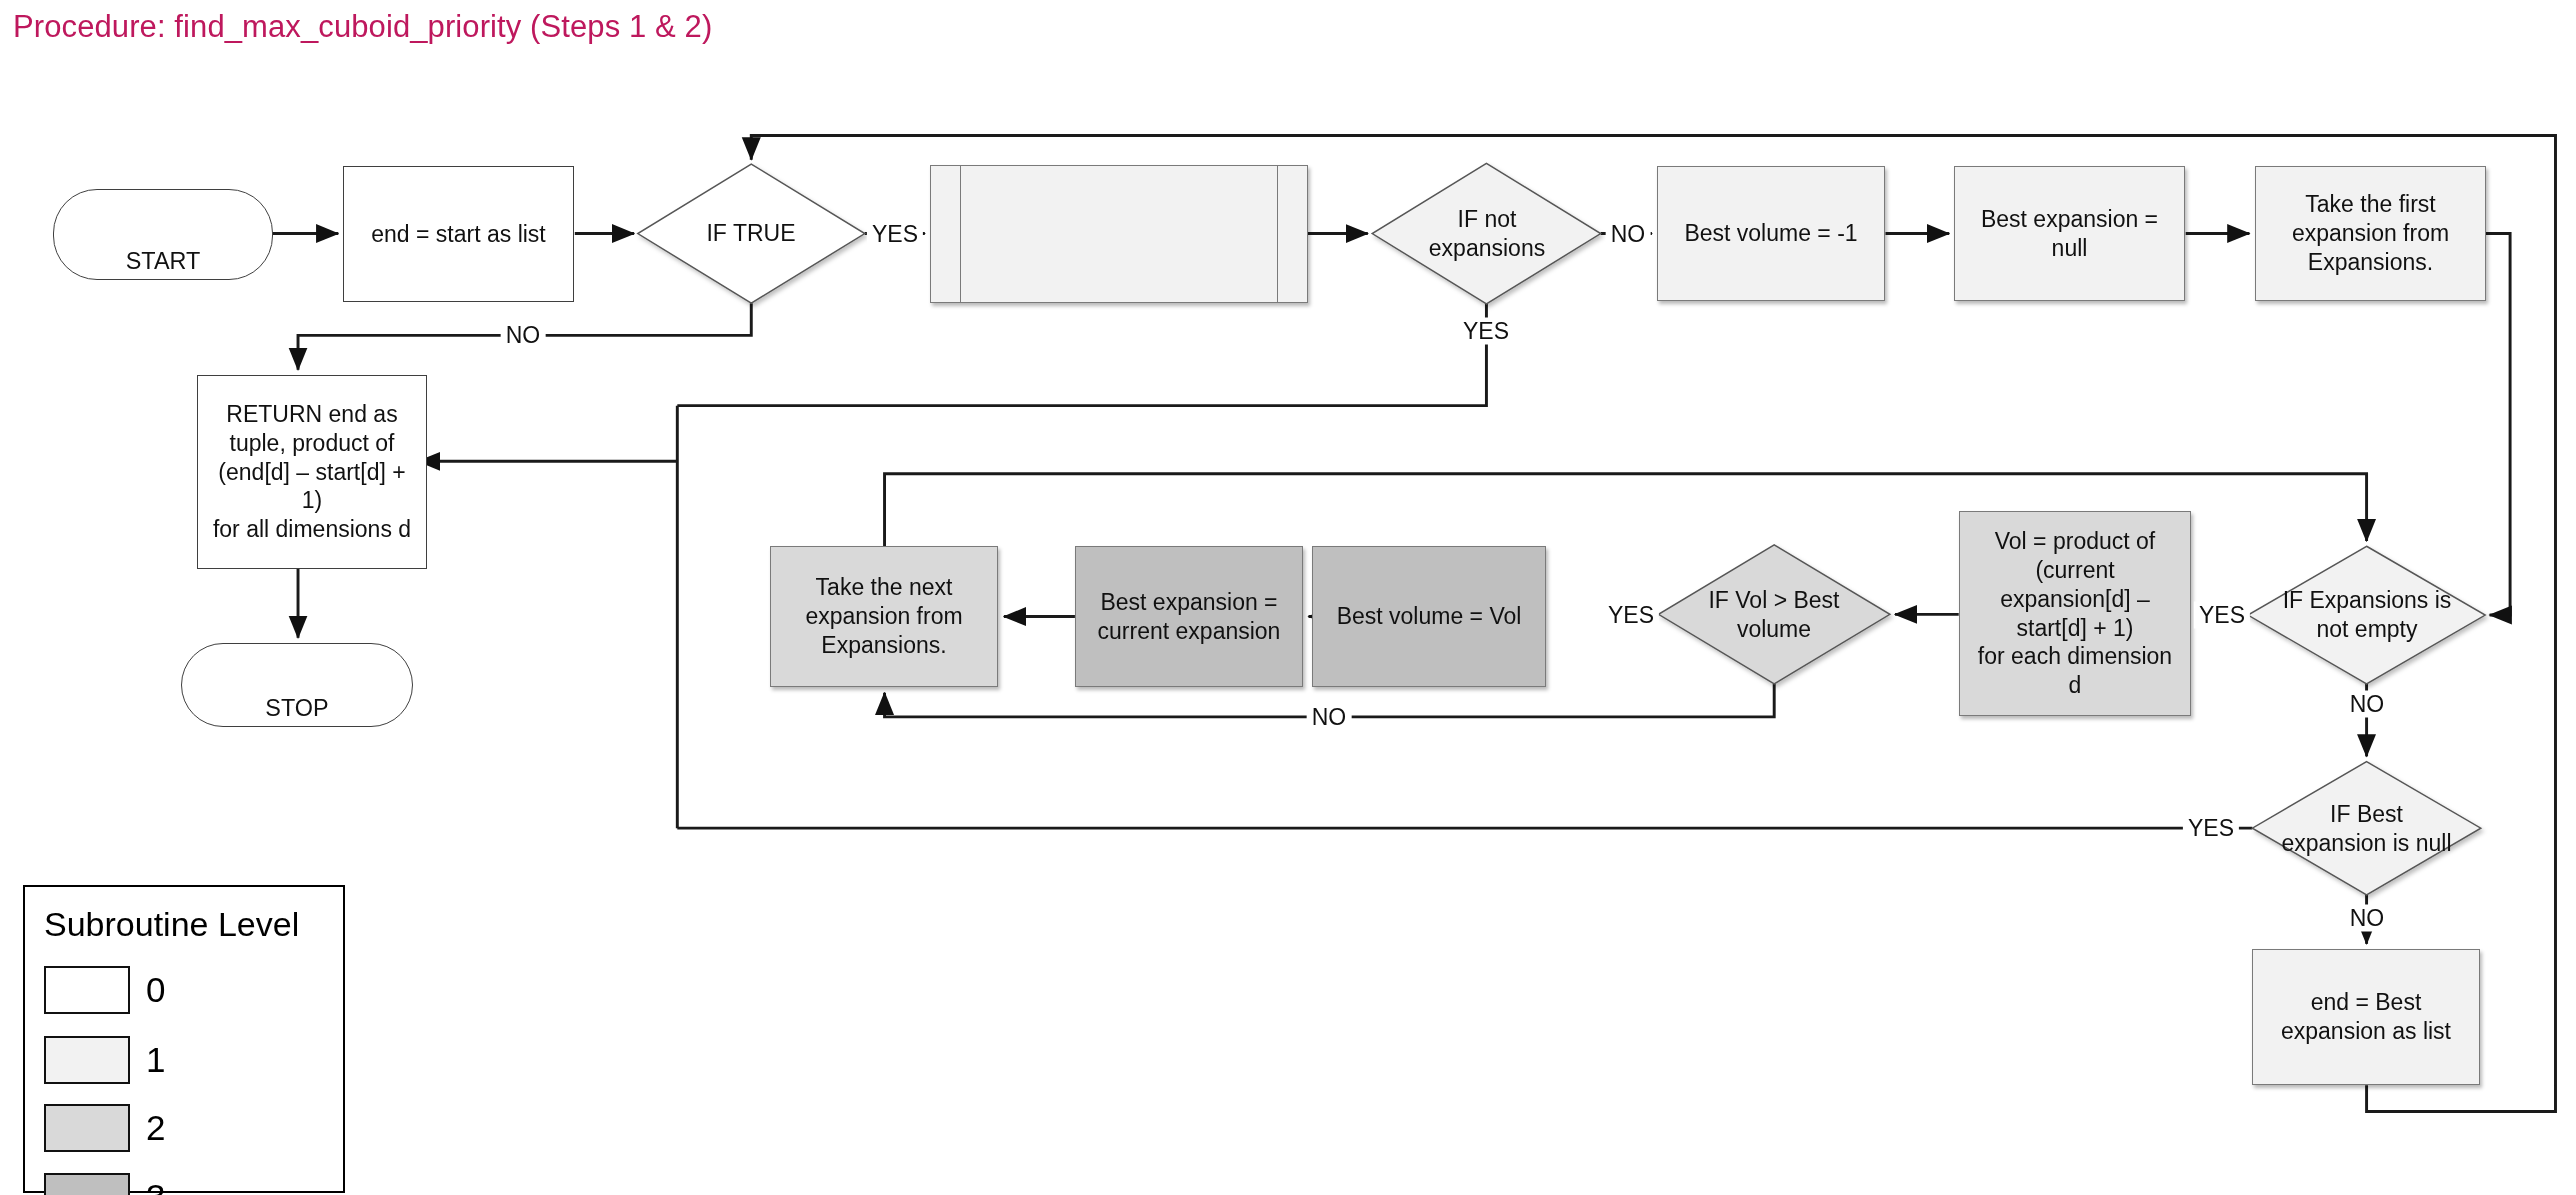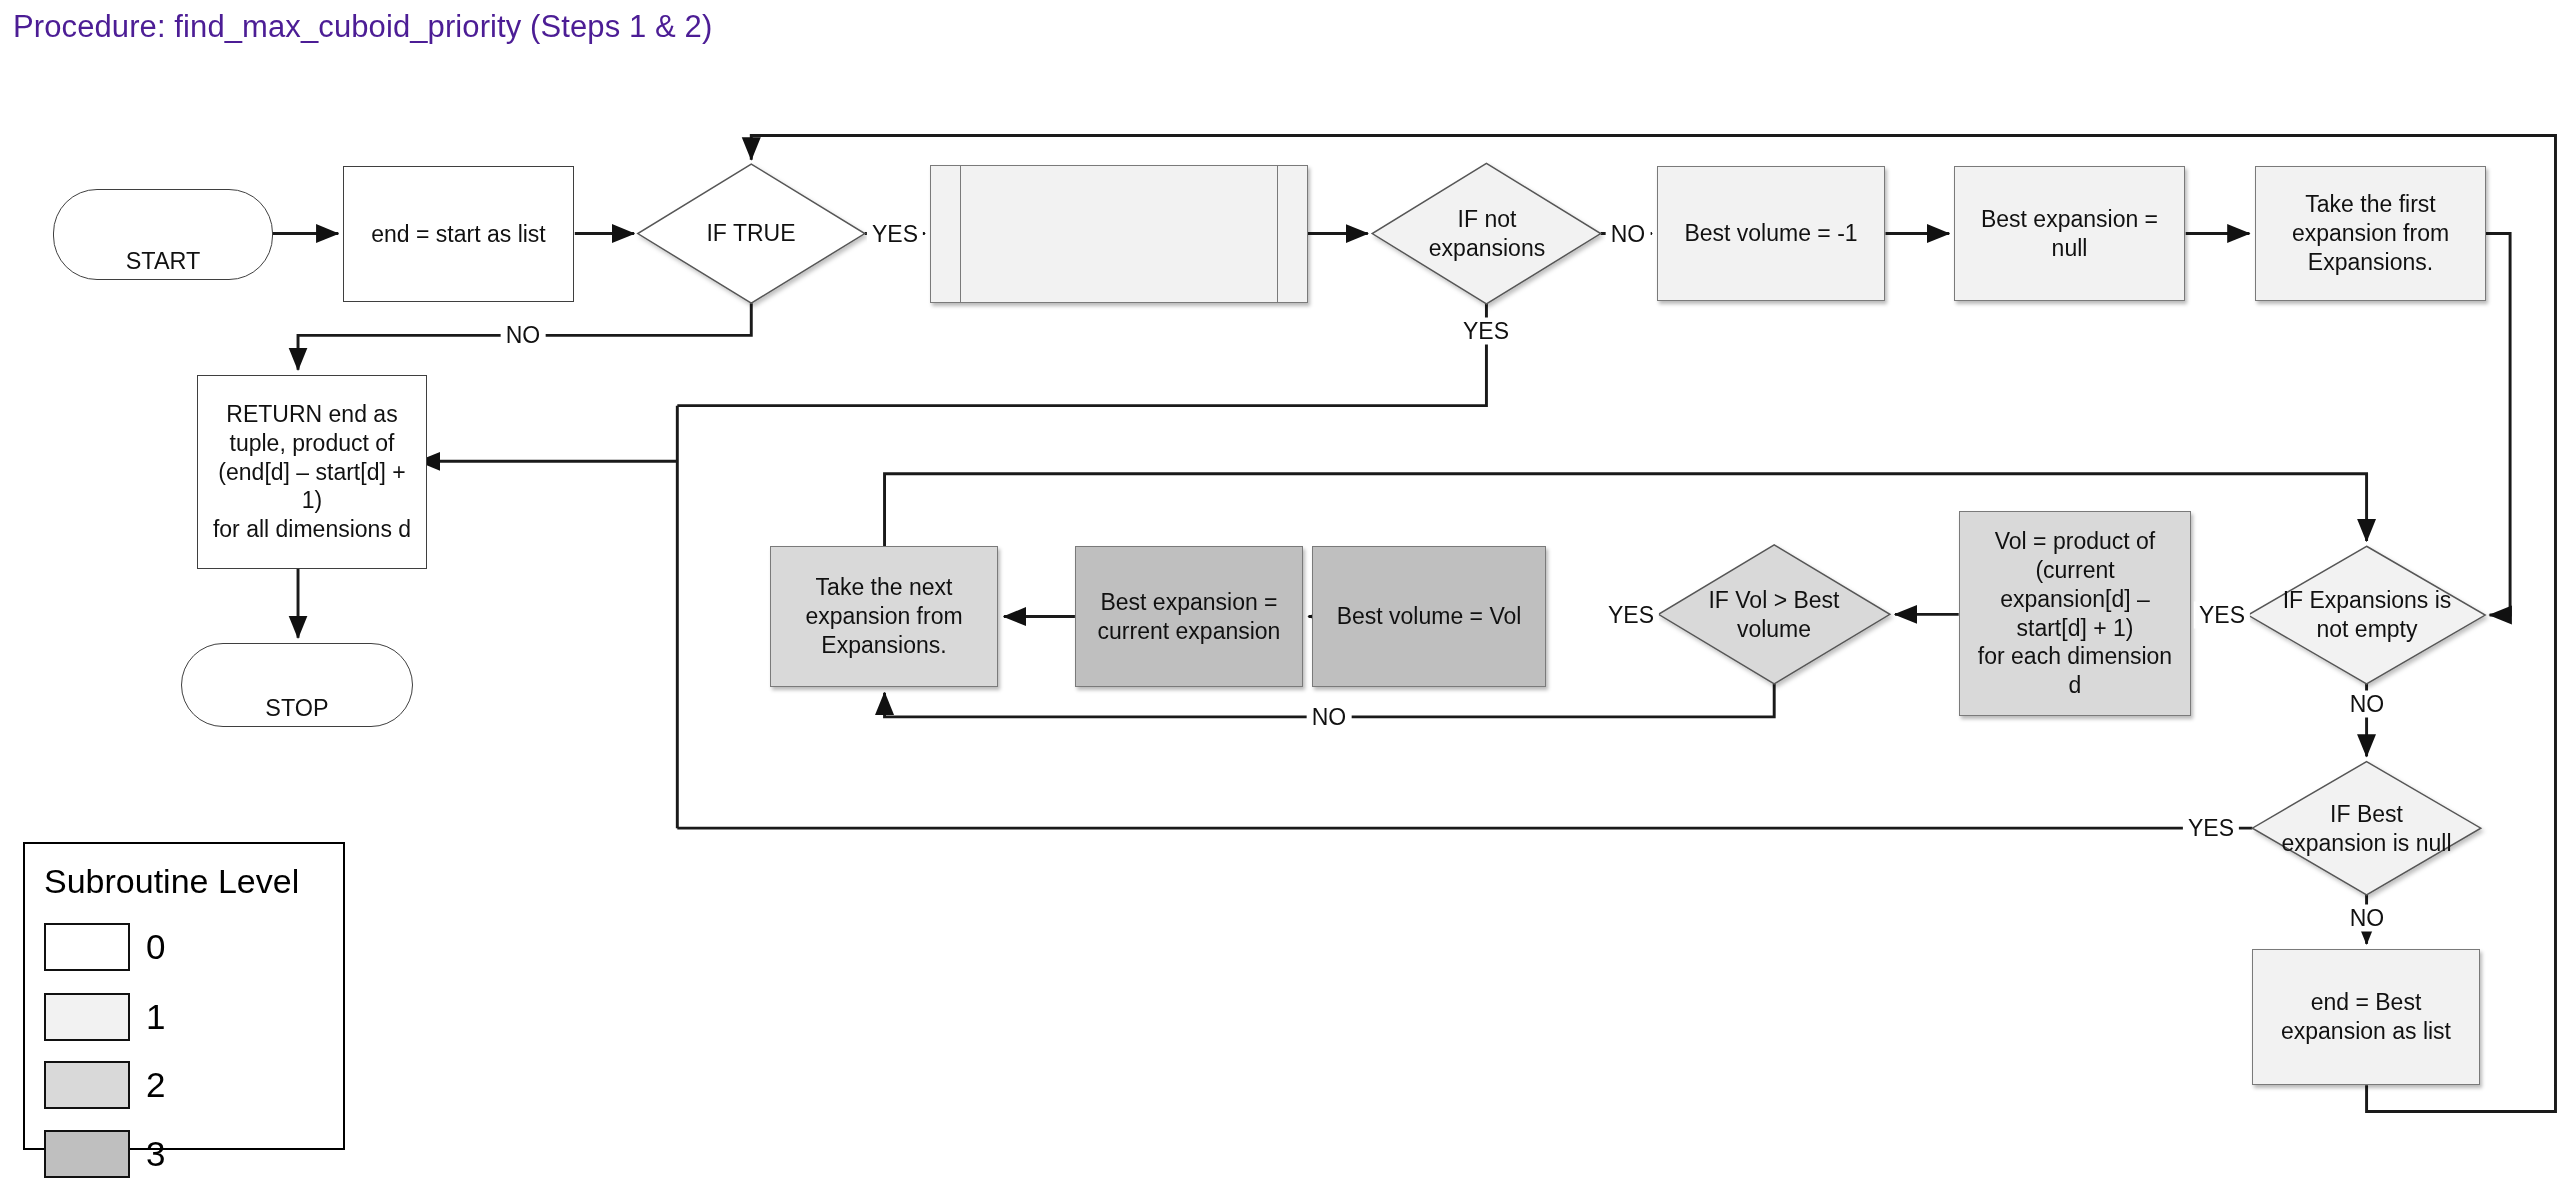--- a/index.html
+++ b/index.html
@@ -1,21 +1,21 @@
 <!DOCTYPE html>
 <html style="font-size:11.7px"><head>
 <meta charset="utf-8">
 <style>
   html,body{margin:0;padding:0;background:#ffffff;}
   body{
     width:2576px;height:1195px;position:relative;overflow:hidden;
     font-family:"Liberation Sans", sans-serif;color:#111;
   }
   .page-title{
-    position:absolute;left:13px;top:8.8px;font-size:31px;color:#4c1d95;
+    position:absolute;left:13px;top:8.8px;font-size:31px;color:#be185d;
     letter-spacing:0.1px;white-space:nowrap;
   }
   svg.wires{position:absolute;left:0;top:0;width:2576px;height:1195px;}
   .node{
     position:absolute;display:flex;align-items:center;justify-content:center;
     text-align:center;font-size:23px;line-height:1.26;white-space:pre-line;
     box-sizing:border-box;padding:2.9px 7.3px;
   }
   .proc0{background:#ffffff;border:1.5px solid #3f3f3f;}
   .proc{border:1.5px solid #7a7a7a;box-shadow:2.2px 2.9px 3.7px rgba(0,0,0,0.28);}
@@ -28,21 +28,21 @@
     position:absolute;display:flex;align-items:center;justify-content:center;
     text-align:center;font-size:23px;line-height:1.26;white-space:pre-line;
     pointer-events:none;
   }
   .predef-bar{position:absolute;top:0;bottom:0;width:0;border-left:1.5px solid #7a7a7a;}
   .elabel{
     position:absolute;transform:translate(-50%,-50%);background:#ffffff;
     padding:0 5.1px;font-size:23px;white-space:nowrap;
   }
   .legend{
-    position:absolute;left:23px;top:842px;width:322px;height:308px;
+    position:absolute;left:23px;top:885px;width:322px;height:308px;
     background:#ffffff;border:2.9px solid #000;box-sizing:border-box;
   }
   .legend-title{position:absolute;left:19px;top:17.6px;font-size:34px;color:#000;white-space:nowrap;}
   .legend-row{position:absolute;left:19px;height:48px;display:flex;align-items:center;}
   .legend-row .swatch{
     width:86px;height:48px;border:2.9px solid #111;box-sizing:border-box;display:inline-block;
   }
   .legend-row .lg-label{font-size:35px;margin-left:16px;color:#000;}
 </style>
 </head>

